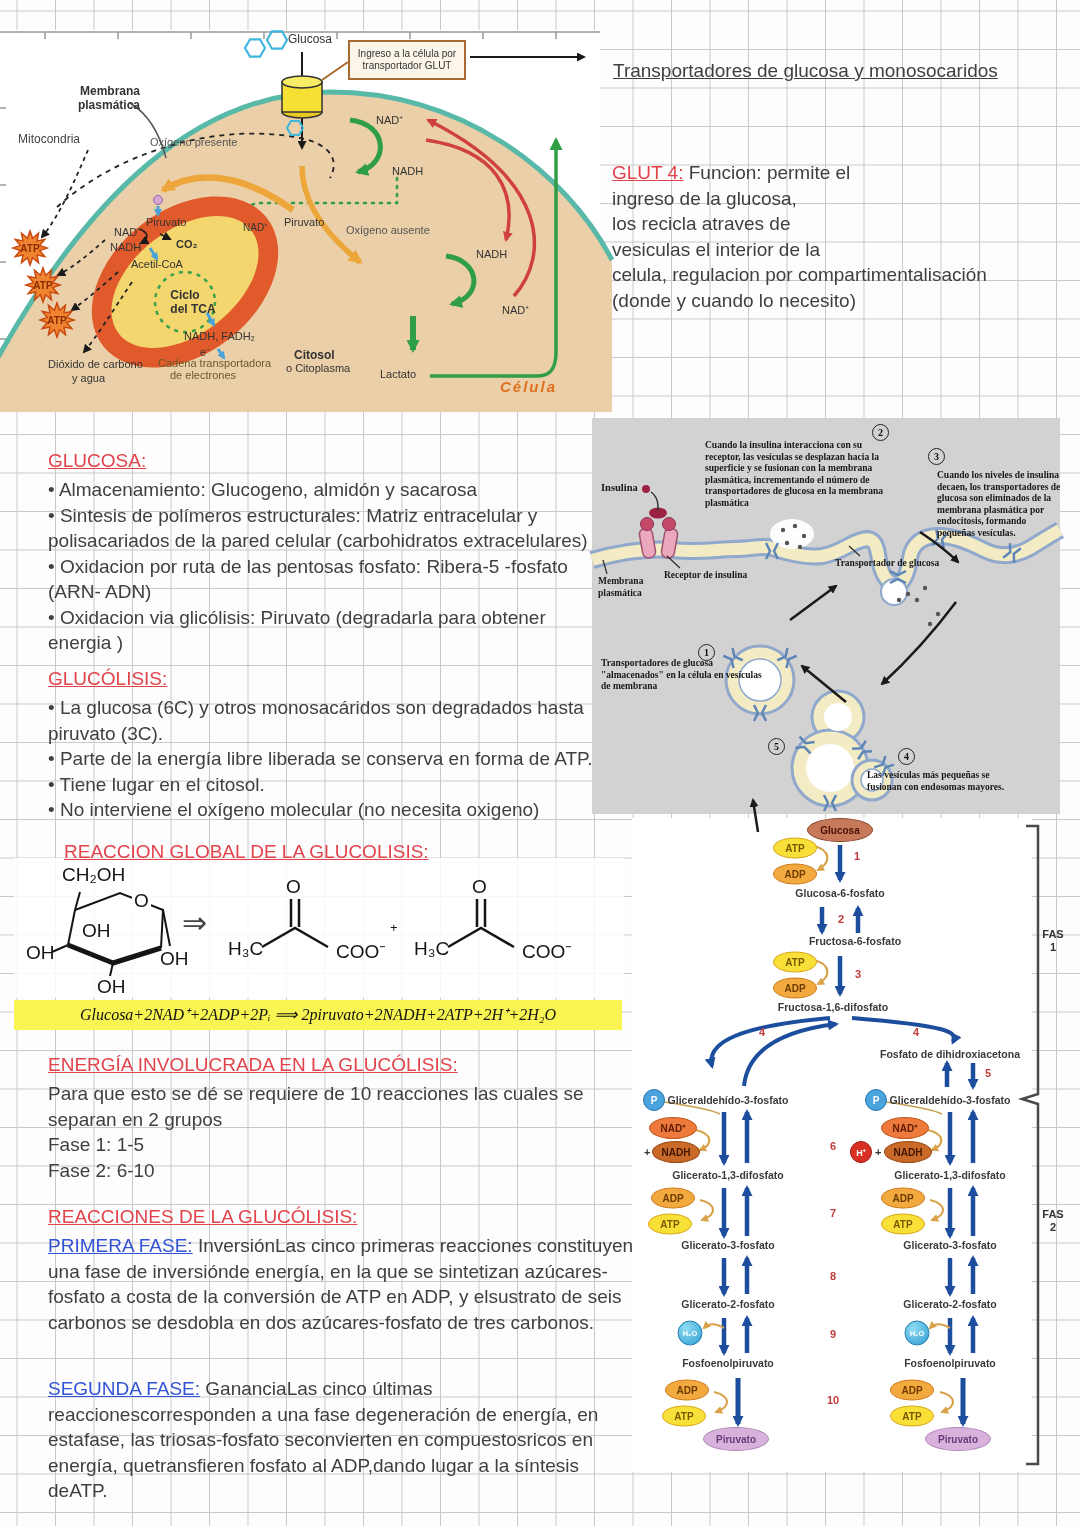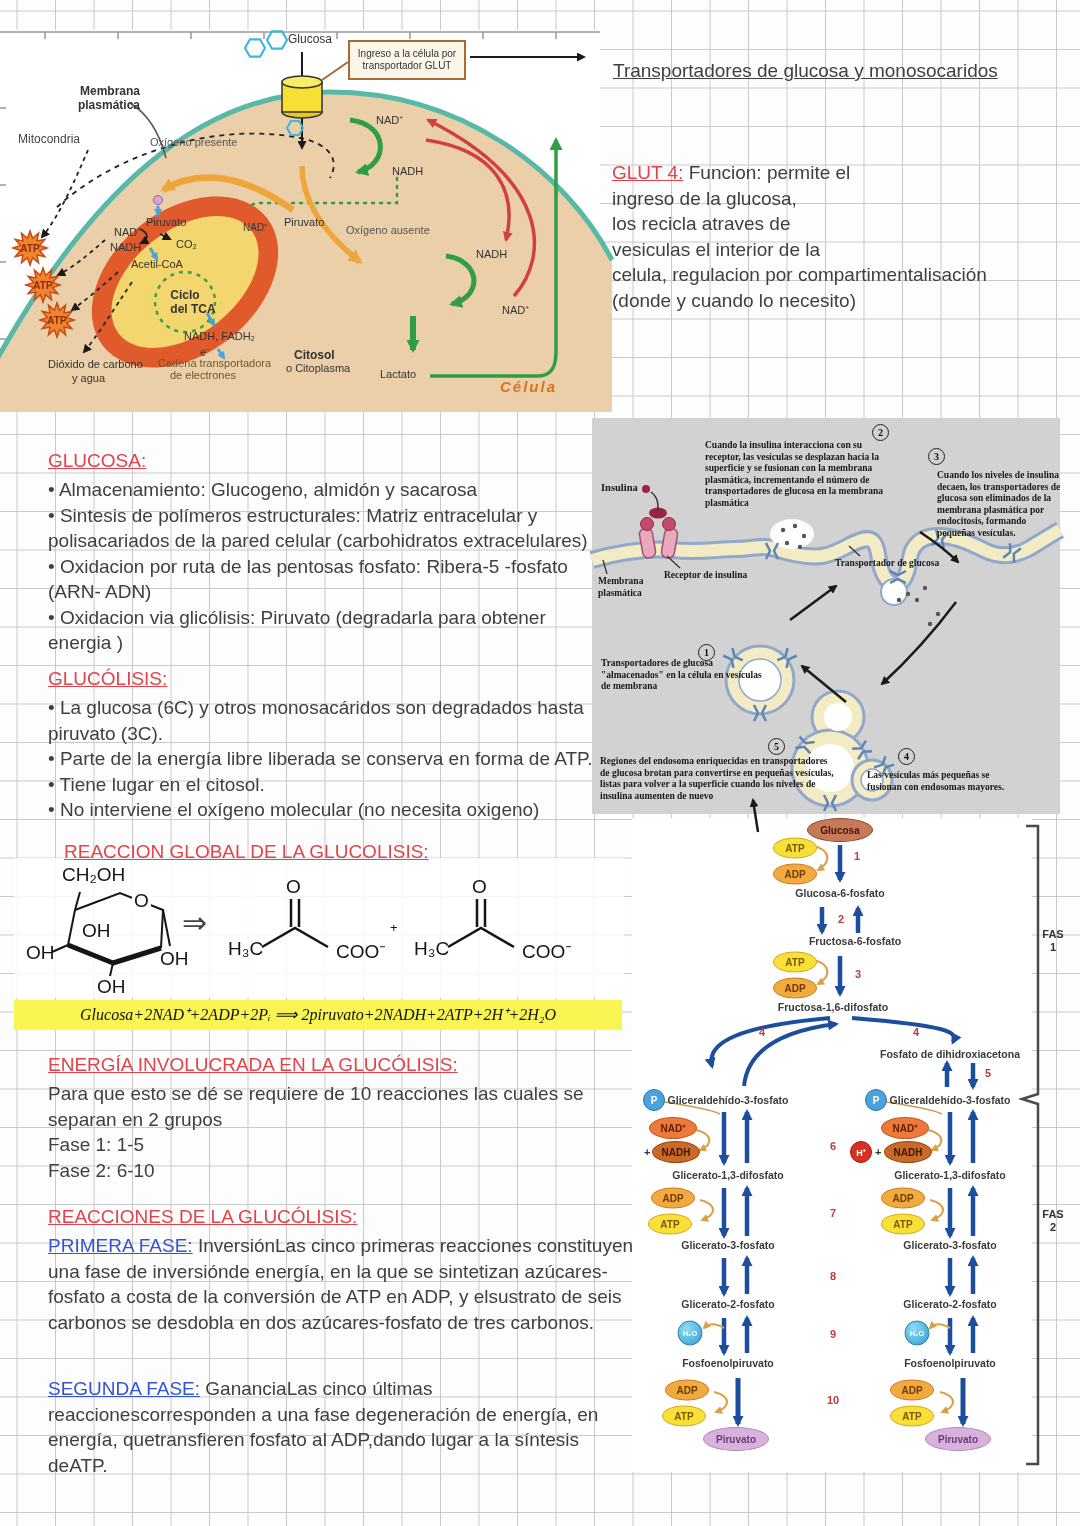--- a/index.html
+++ b/index.html
@@ -303,21 +303,21 @@
   <div class="cl clb" style="left:58px;top:84px;width:82px;white-space:normal;text-align:right;line-height:14px;">Membrana plasmática</div>
   <div class="cl" style="left:18px;top:132px;font-size:12px;color:#444;">Mitocondria</div>
   <div class="cl" style="left:150px;top:136px;color:#555;">Oxígeno presente</div>
   <div class="cl" style="left:376px;top:112px;">NAD⁺</div>
   <div class="cl" style="left:392px;top:165px;">NADH</div>
   <div class="cl" style="left:284px;top:216px;">Piruvato</div>
   <div class="cl" style="left:243px;top:220px;font-size:10px;">NAD⁺</div>
   <div class="cl" style="left:146px;top:216px;">Piruvato</div>
   <div class="cl" style="left:114px;top:224px;">NAD⁺</div>
   <div class="cl" style="left:110px;top:241px;">NADH</div>
-  <div class="cl" style="left:176px;top:238px;">CO₂</div>
+  <div class="cl" style="left:176px;top:238px;font-weight:bold;">CO₂</div>
   <div class="cl" style="left:131px;top:258px;">Acetil-CoA</div>
   <div class="cl clb" style="left:185px;top:288px;transform:translateX(-50%);">Ciclo</div>
   <div class="cl clb" style="left:185px;top:302px;transform:translateX(-50%);margin-left:8px;">del TCA</div>
   <div class="cl" style="left:184px;top:330px;">NADH, FADH₂</div>
   <div class="cl" style="left:200px;top:344px;">e⁻</div>
   <div class="cl" style="left:158px;top:357px;color:#6a5a28;">Cadena transportadora</div>
   <div class="cl" style="left:170px;top:369px;color:#6a5a28;">de electrones</div>
   <div class="cl clb" style="left:30px;top:248px;transform:translate(-50%,-50%);font-size:10px;color:#8a2a00;">ATP</div>
   <div class="cl clb" style="left:43px;top:285px;transform:translate(-50%,-50%);font-size:10px;color:#8a2a00;">ATP</div>
   <div class="cl clb" style="left:57px;top:320px;transform:translate(-50%,-50%);font-size:10px;color:#8a2a00;">ATP</div>
@@ -389,36 +389,36 @@
   <div class="hd" style="left:48px;top:1206px;">REACCIONES DE LA GLUCÓLISIS:</div>
   <div class="bt" style="left:48px;top:1233px;">
     <div><span class="hblue">PRIMERA FASE:</span><span> InversiónLas cinco primeras reacciones constituyen</span></div>
     <div>una fase de inversiónde energía, en la que se sintetizan azúcares-</div>
     <div>fosfato a costa de la conversión de ATP en ADP, y elsustrato de seis</div>
     <div>carbonos se desdobla en dos azúcares-fosfato de tres carbonos.</div>
   </div>
   <div class="bt" style="left:48px;top:1376px;">
     <div><span class="hblue">SEGUNDA FASE:</span><span> GananciaLas cinco últimas</span></div>
     <div>reaccionescorresponden a una fase degeneración de energía, en</div>
+    <div>estafase, las triosas-fosfato seconvierten en compuestosricos en</div>
     <div>energía, quetransfieren fosfato al ADP,dando lugar a la síntesis</div>
     <div>deATP.</div>
   </div>
 
   <div class="ins-n" style="left:872px;top:424px;">2</div>
   <div class="ins-t" style="left:705px;top:440px;width:190px;">Cuando la insulina interacciona con su receptor, las vesículas se desplazan hacia la superficie y se fusionan con la membrana plasmática, incrementando el número de transportadores de glucosa en la membrana plasmática</div>
   <div class="ins-n" style="left:928px;top:448px;">3</div>
   <div class="ins-t" style="left:937px;top:470px;width:125px;">Cuando los niveles de insulina decaen, los transportadores de glucosa son eliminados de la membrana plasmática por endocitosis, formando pequeñas vesículas.</div>
   <div class="ins-t" style="left:601px;top:482px;font-size:10.5px;">Insulina</div>
   <div class="ins-t" style="left:598px;top:576px;width:85px;">Membrana plasmática</div>
   <div class="ins-t" style="left:664px;top:570px;width:85px;">Receptor de insulina</div>
   <div class="ins-t" style="left:835px;top:558px;width:105px;">Transportador de glucosa</div>
   <div class="ins-n" style="left:698px;top:644px;">1</div>
   <div class="ins-t" style="left:601px;top:658px;width:168px;">Transportadores de glucosa "almacenados" en la célula en vesículas de membrana</div>
   <div class="ins-n" style="left:768px;top:738px;">5</div>
-  <div class="ins-t" style="left:600px;top:756px;width:235px;">Regiones del endosoma enriquecidas en transportadores de glucosa brotan para convertirse en pequeñas vesículas, listas para volver a la superficie cuando los niveles de insulina aumenten de nuevo</div>
   <div class="ins-n" style="left:898px;top:748px;">4</div>
   <div class="ins-t" style="left:867px;top:770px;width:158px;">Las vesículas más pequeñas se fusionan con endosomas mayores.</div>
 
   <div class="pov gluc" style="left:840px;top:830px;">
       <span>Glucosa</span>
     </div>
   <div class="pov atp" style="left:795px;top:848px;">
       <span>ATP</span>
     </div>
   <div class="pov adp" style="left:795px;top:874px;">

